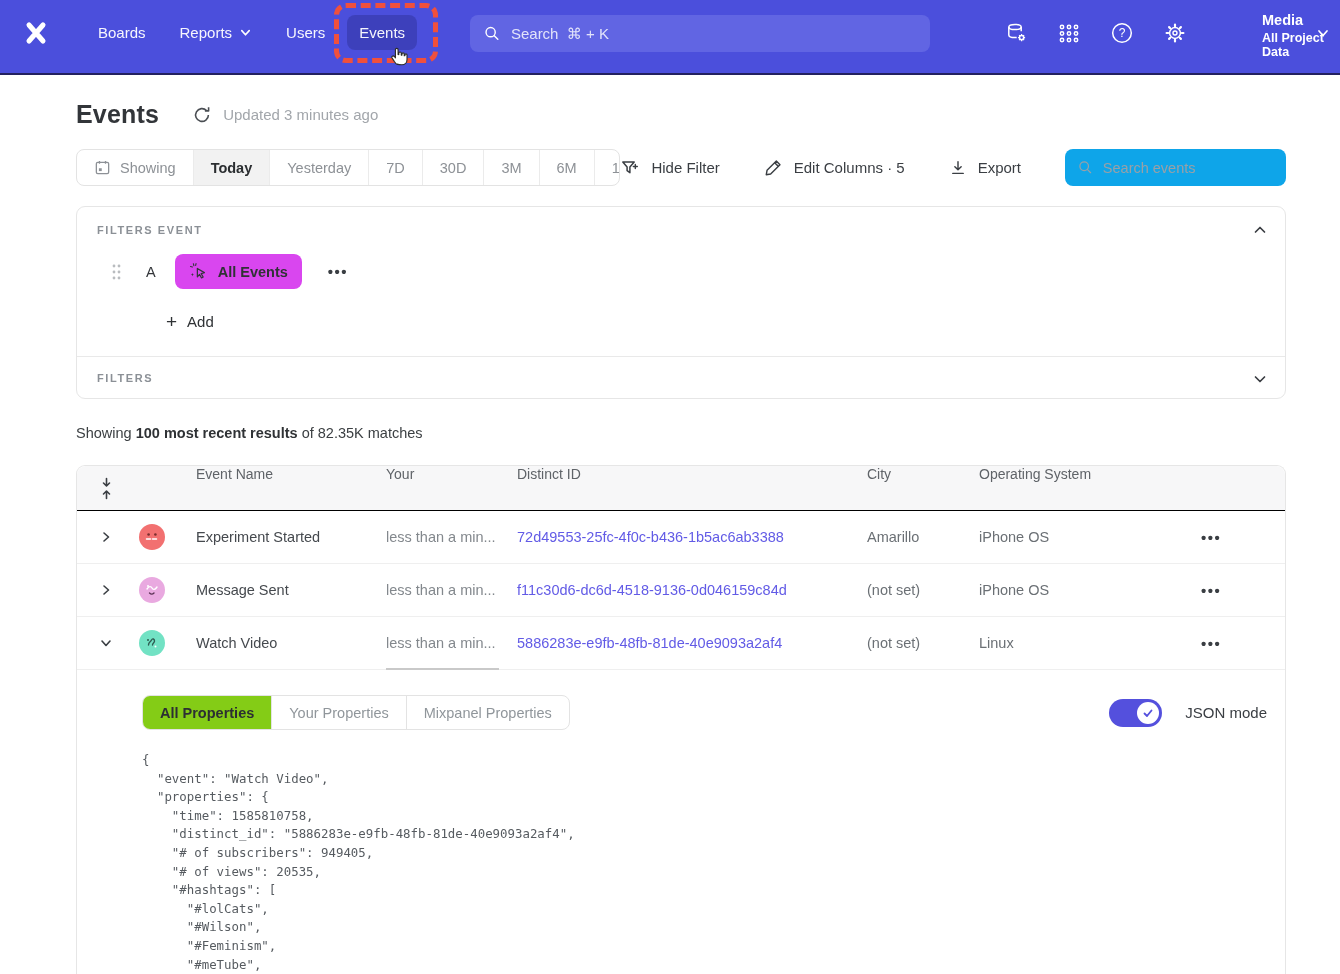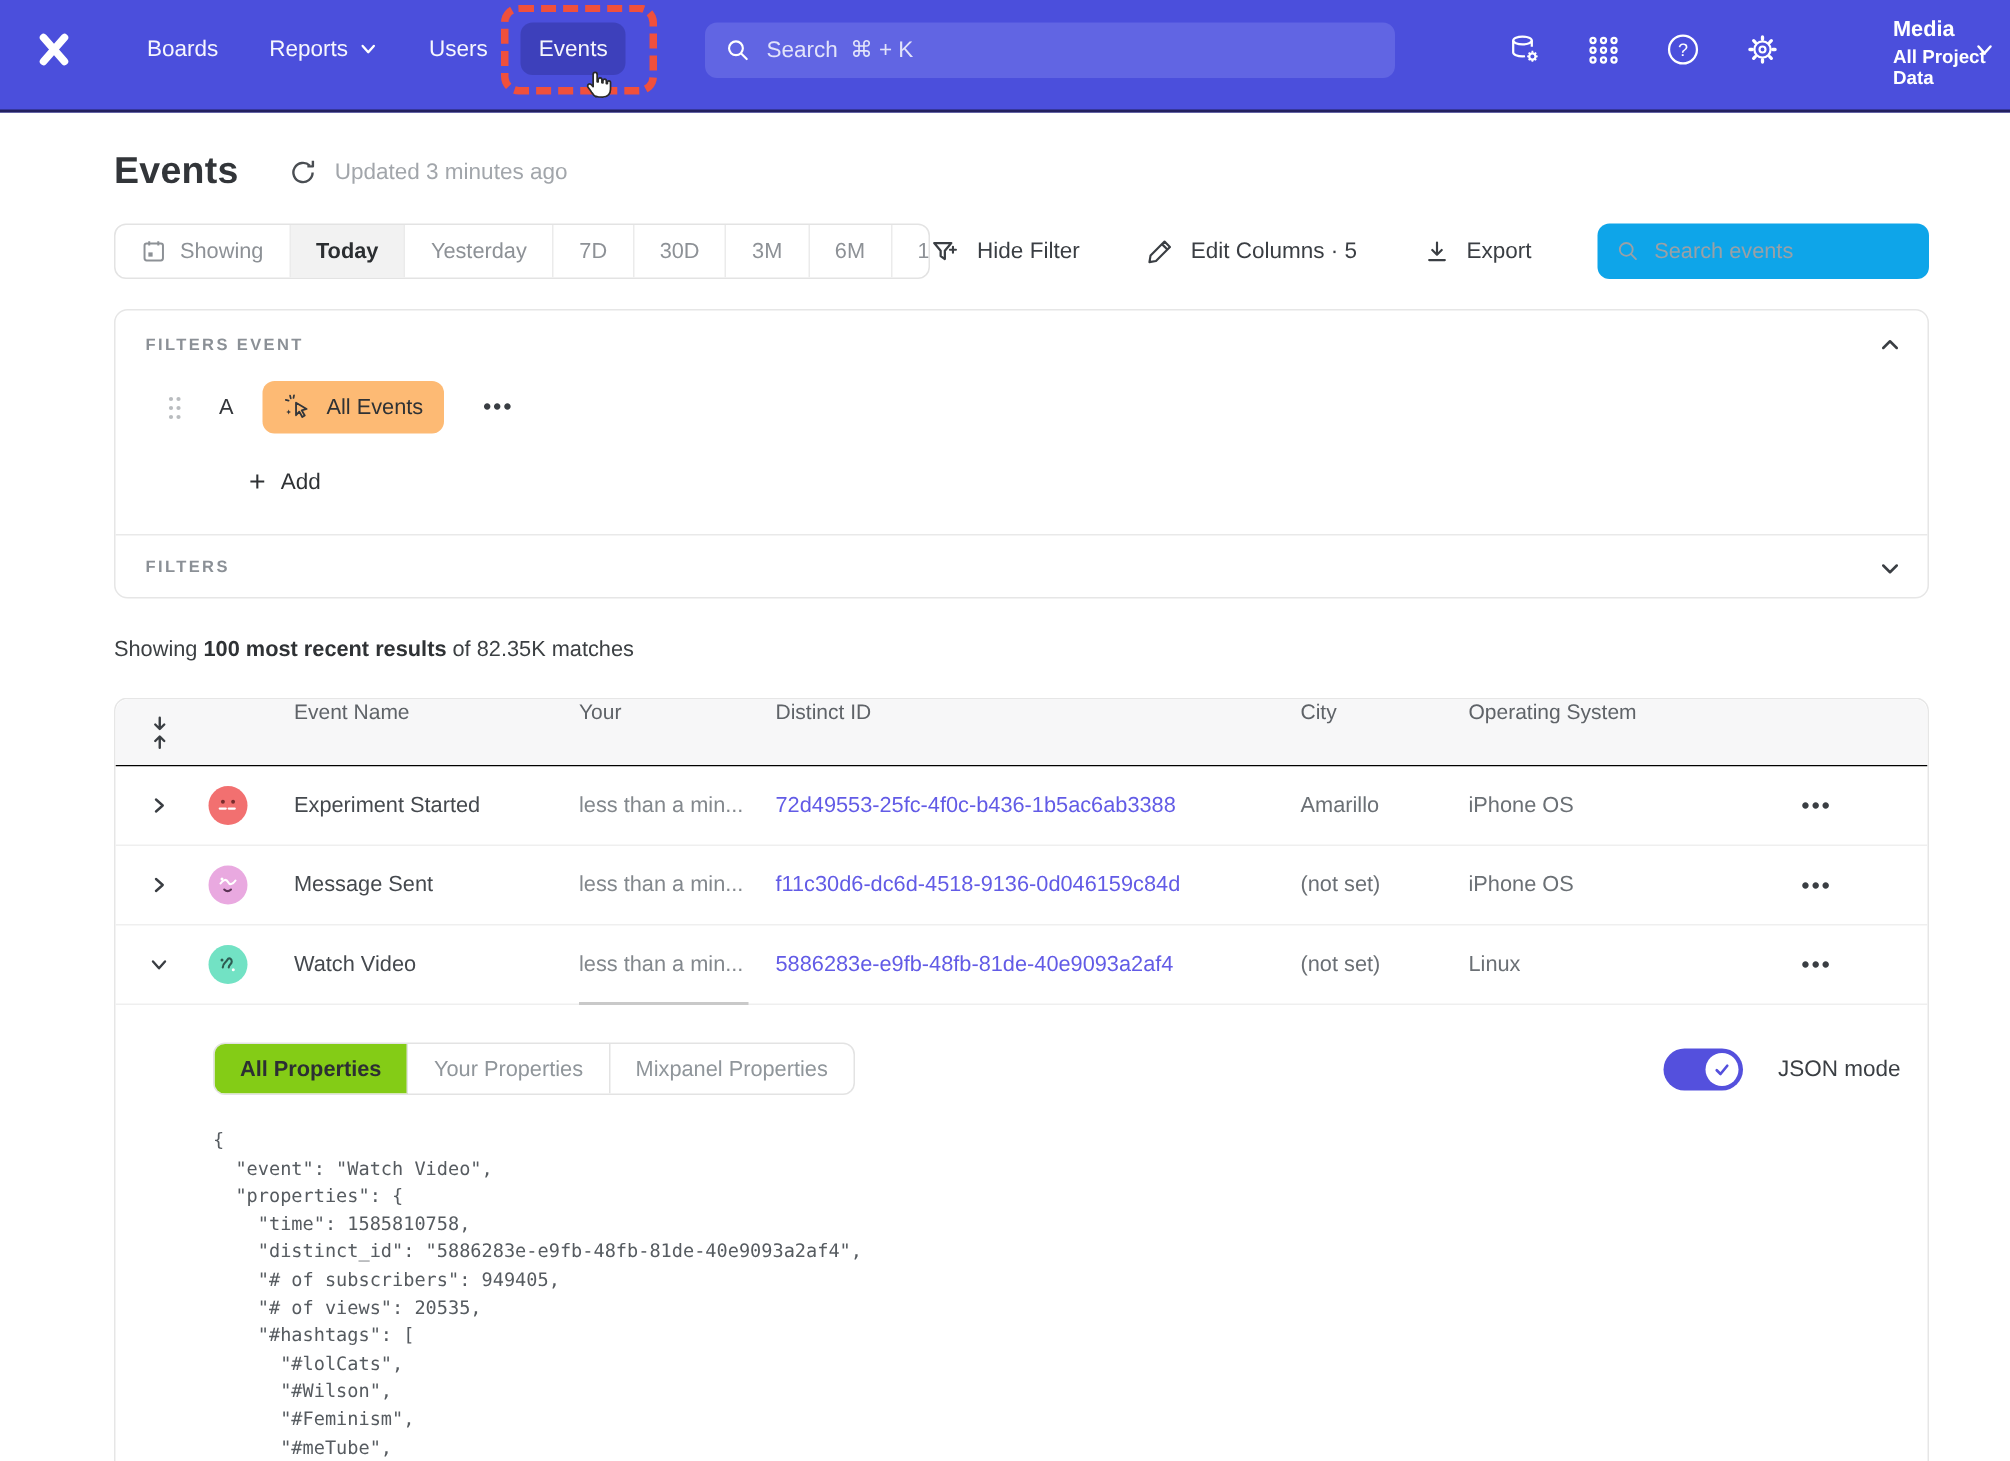--- a/index.html
+++ b/index.html
@@ -48,22 +48,22 @@
   .search-events input::placeholder { color:#9aa0a6; }
 
   
   .query-card { margin-top:20px; border:1px solid #e6e6e6; border-radius:9px; }
   .qc-select { position:relative; padding:17px 20px 26px; }
   .qc-label { font-size:11px; letter-spacing:1.6px; color:#8b9096; font-weight:700; }
   .collapse-btn { position:absolute; right:14px; top:12px; width:22px; height:22px; cursor:pointer; }
   .event-row { display:flex; align-items:center; margin-top:18px; }
   .drag { margin-left:15px; cursor:grab; }
   .row-letter { margin-left:25px; font-size:14.5px; color:#33363a; font-weight:500; }
-  .event-chip { margin-left:19px; display:flex; align-items:center; gap:10px; background:#fdba74;
-    border-radius:8px; padding:8px 14px; font-size:14.5px; font-weight:400; color:#2f3235; cursor:pointer; }
+  .event-chip { margin-left:19px; display:flex; align-items:center; gap:10px; background:#d946ef;
+    border-radius:8px; padding:8px 14px; font-size:14.5px; font-weight:700; color:#2f3235; cursor:pointer; }
   .more-dots { letter-spacing:1.5px; color:#3a3e43; font-weight:700; margin-left:26px; cursor:pointer; font-size:15px; }
   .add-btn { display:flex; align-items:center; gap:10px; margin:24px 0 0 69px; font-size:15px;
     color:#2f3235; font-weight:500; cursor:pointer; width:max-content; }
   .add-plus { font-size:19px; font-weight:400; line-height:14px; }
   .qc-filters { position:relative; padding:15px 20px 14px; border-top:1px solid #e9e9e9; cursor:pointer; }
   .filters-chevron { position:absolute; right:14px; top:11px; width:22px; height:22px; }
 
   .summary { margin-top:26px; font-size:14.5px; color:#3c4043; }
   .summary b { font-weight:700; color:#2f3235; }
 

